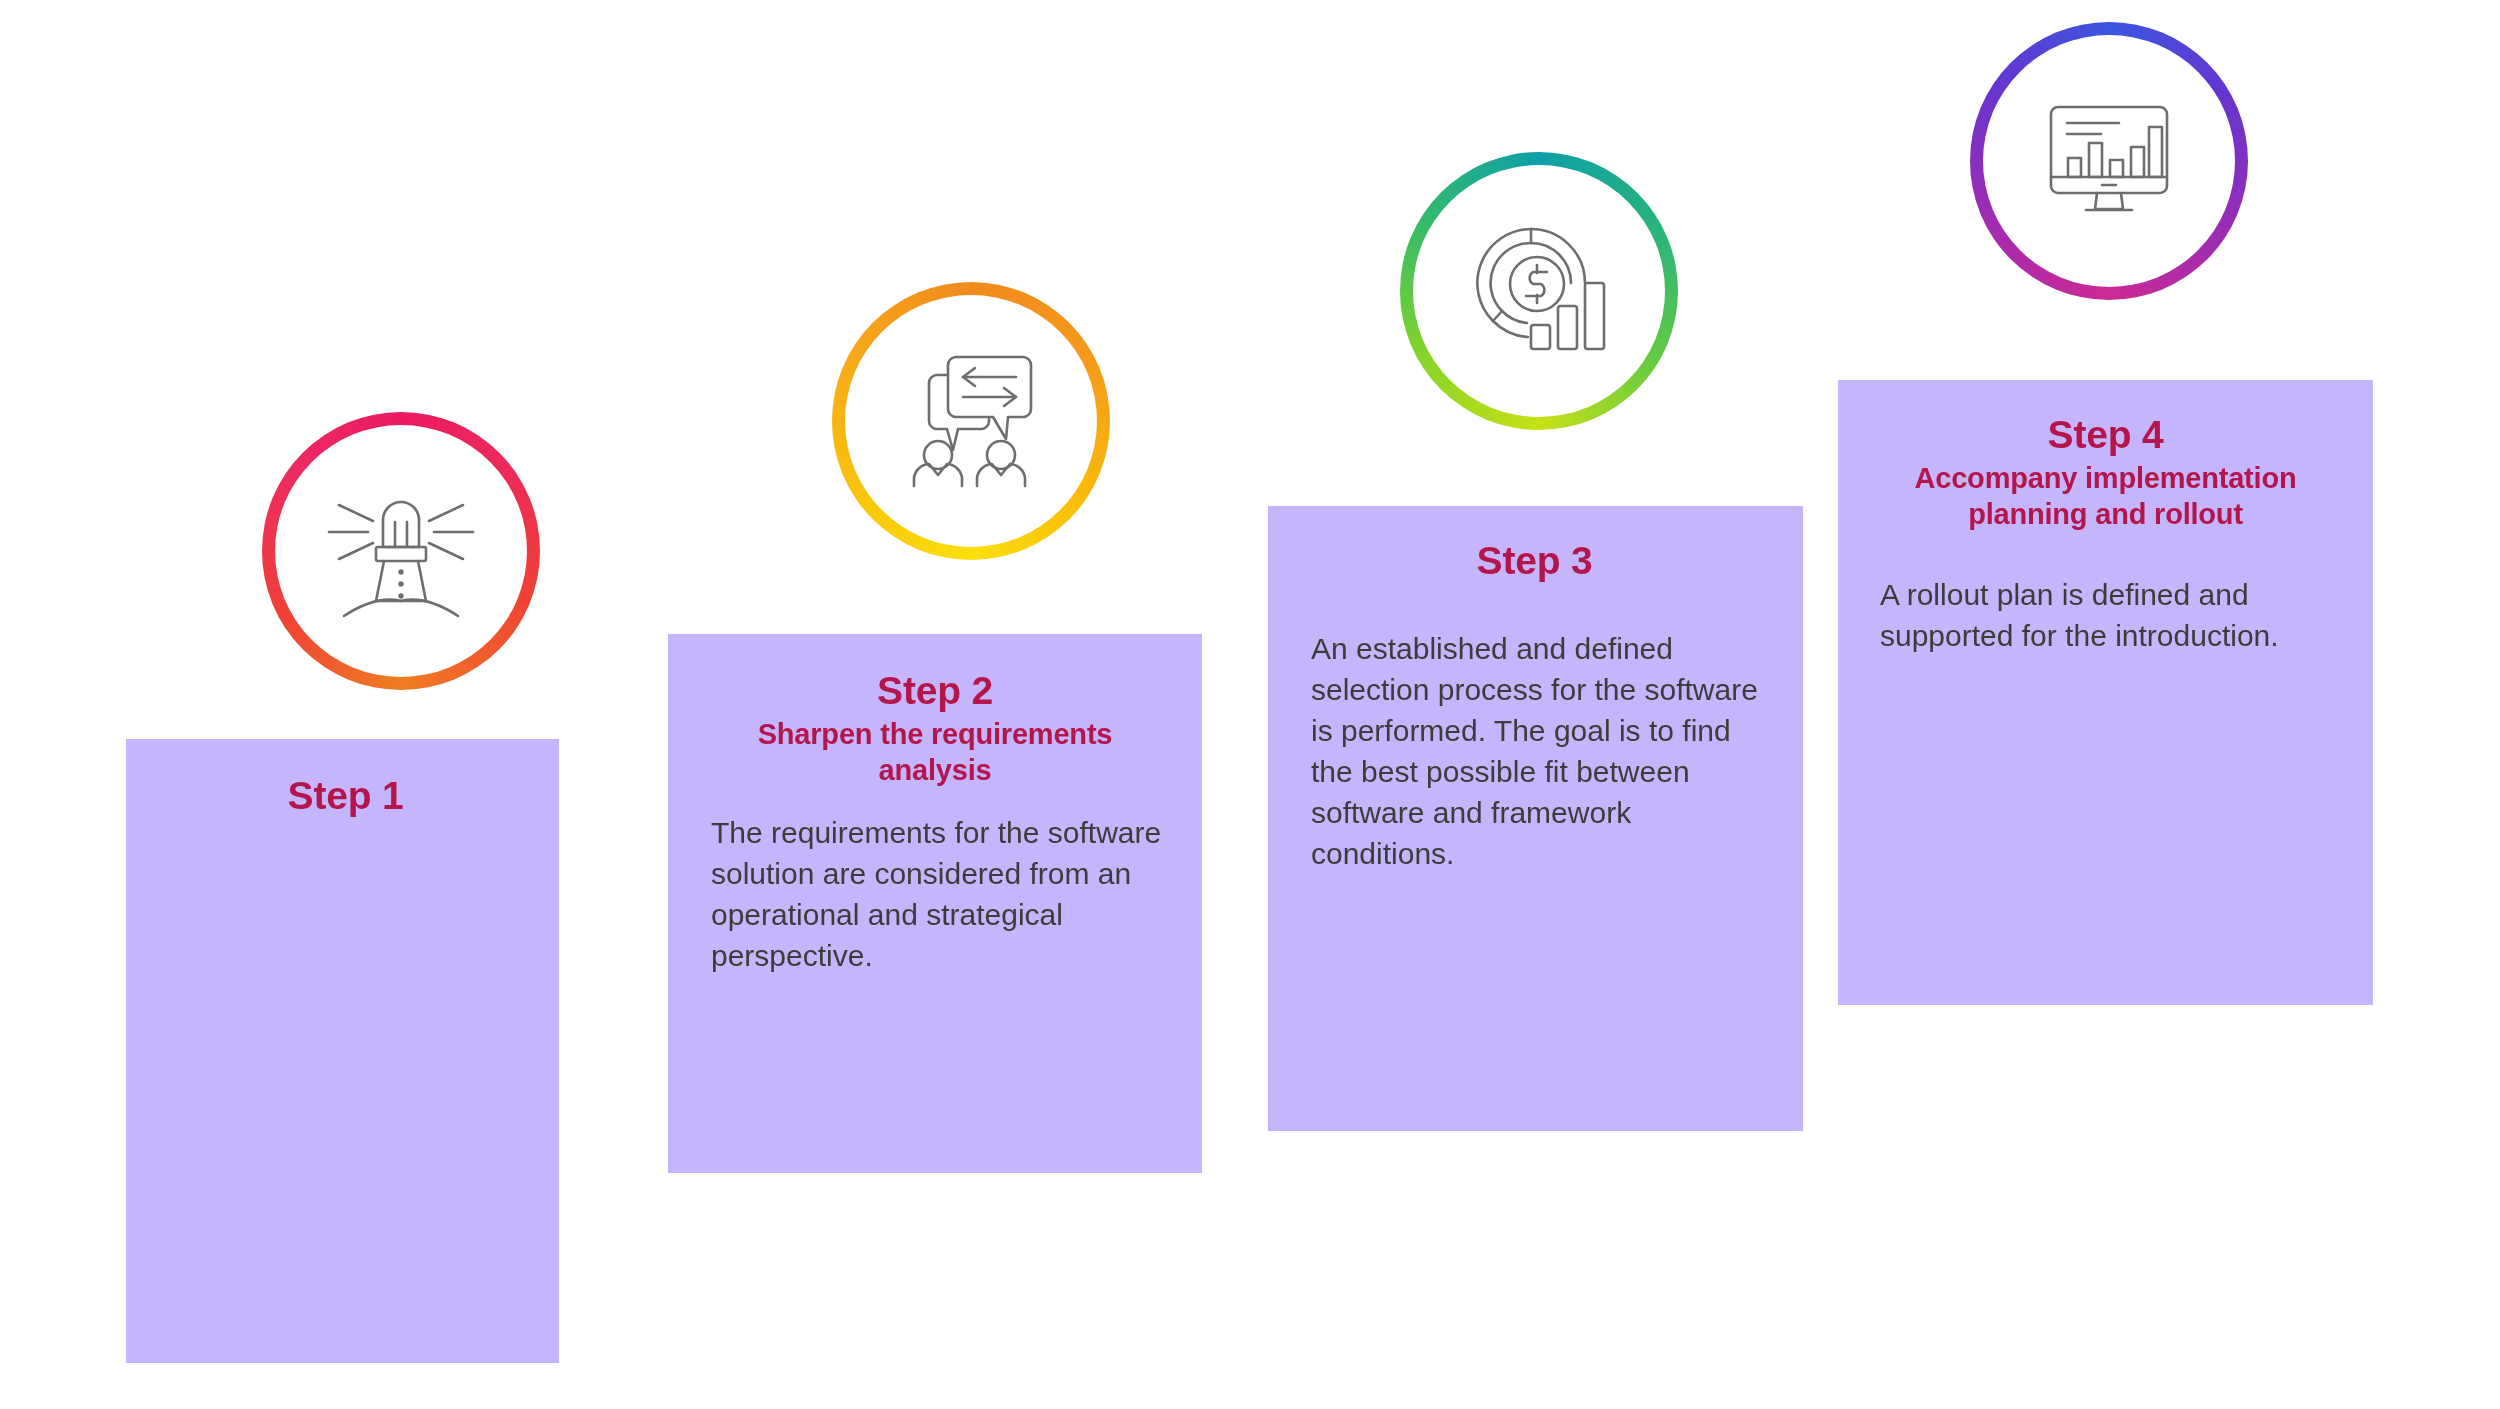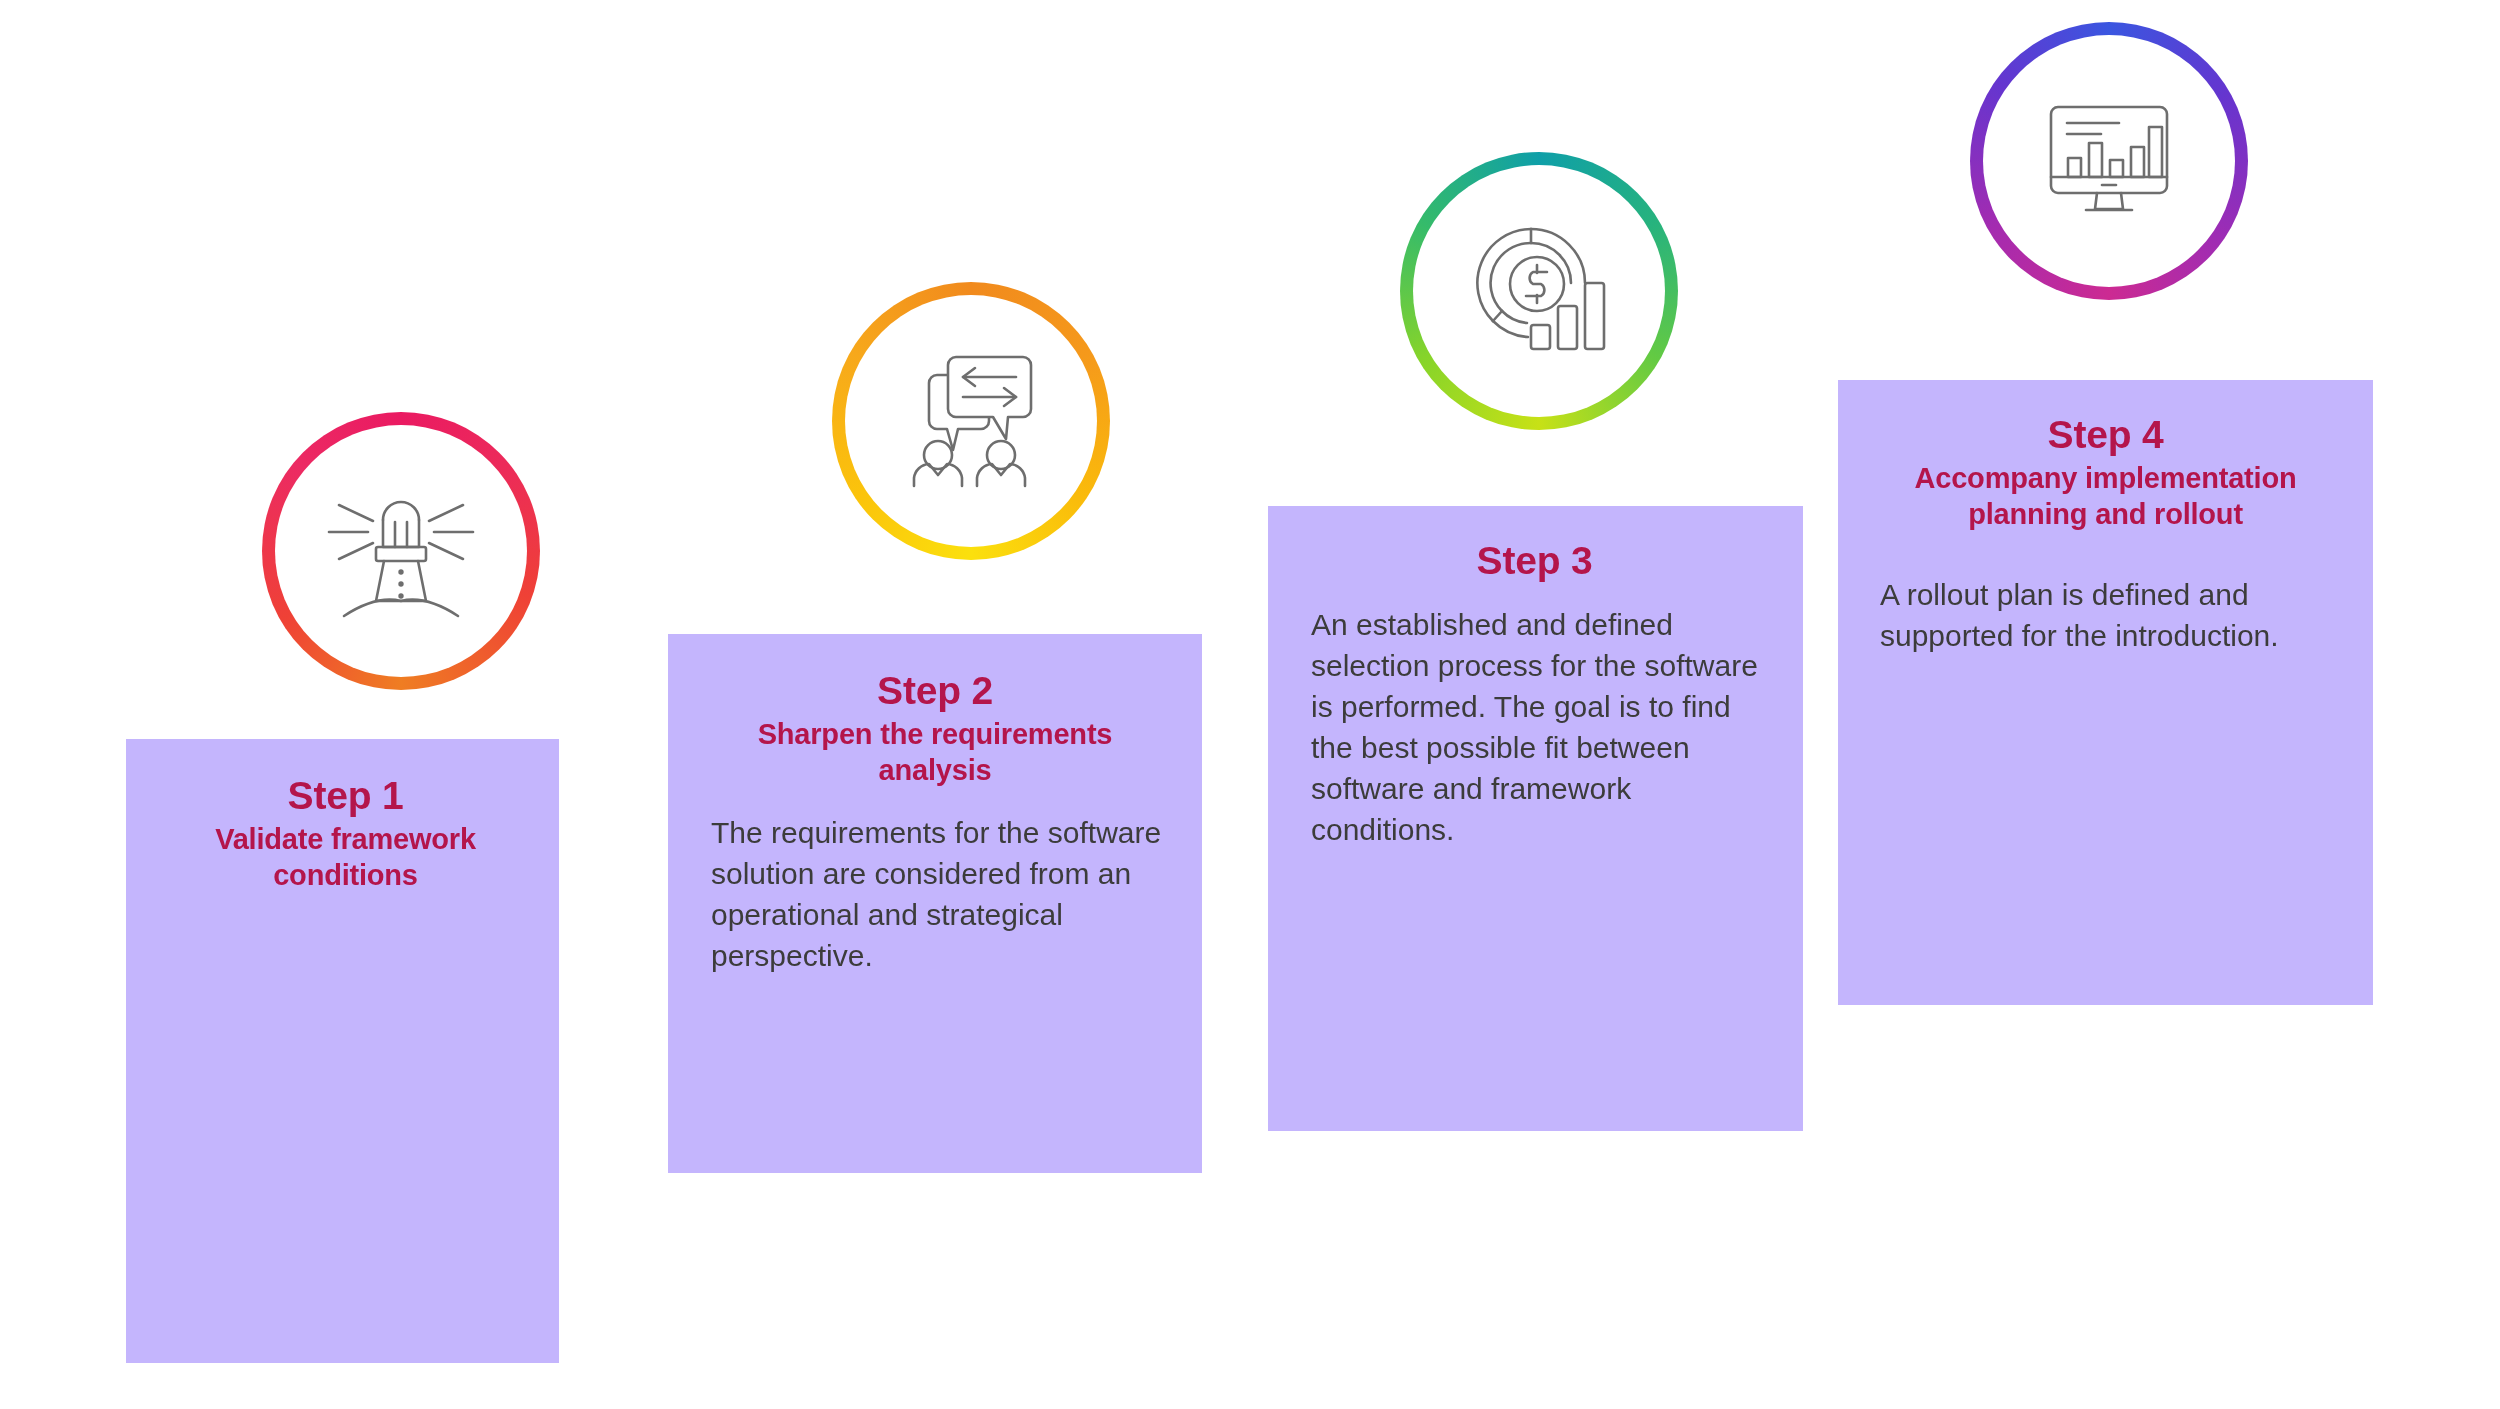--- a/index.html
+++ b/index.html
@@ -176,21 +176,20 @@
 
           <path d="M18 133 Q50 112 75 118 Q100 112 132 133"></path>
         </svg>
       </div>
     </div>
 
     <div class="card" style="left:126px; top:739px; width:433px; height:624px;">
       <div class="card-inner" style="padding:34px 38px 0 44px;">
         <div class="step-title">
           <div class="step-num">Step 1</div>
-          <div class="step-sub">Validate framework conditions</div>
         </div>
       </div>
     </div>
   </div>
 
   <div class="step">
 
     <div class="circle-wrap" style="left:832px; top:282px;">
       <div class="ring ring-2"></div>
       <div class="icon-holder">
@@ -260,21 +259,21 @@
           <rect x="116" y="62" width="19" height="66" rx="2.5" fill="#ffffff"></rect>
         </svg>
       </div>
     </div>
 
     <div class="card" style="left:1268px; top:506px; width:535px; height:625px;">
       <div class="card-inner" style="padding:32px 40px 0 38px;">
         <div class="step-title">
           <div class="step-num">Step 3</div>
         </div>
-        <div class="step-body" style="margin-top:20px; padding:0 0 0 5px;">An established and defined selection process for the software is performed. The goal is to find the best possible fit between software and framework conditions.</div>
+        <div class="step-body" style="margin-top:44px; padding:0 0 0 5px;">An established and defined selection process for the software is performed. The goal is to find the best possible fit between software and framework conditions.</div>
       </div>
     </div>
   </div>
 
   <div class="step">
 
     <div class="circle-wrap" style="left:1970px; top:22px;">
       <div class="ring ring-4"></div>
       <div class="icon-holder">
         <svg width="128" height="116" viewBox="0 0 128 116" fill="none" stroke="#6e6e6e" stroke-width="2.6" stroke-linecap="round" stroke-linejoin="round">

